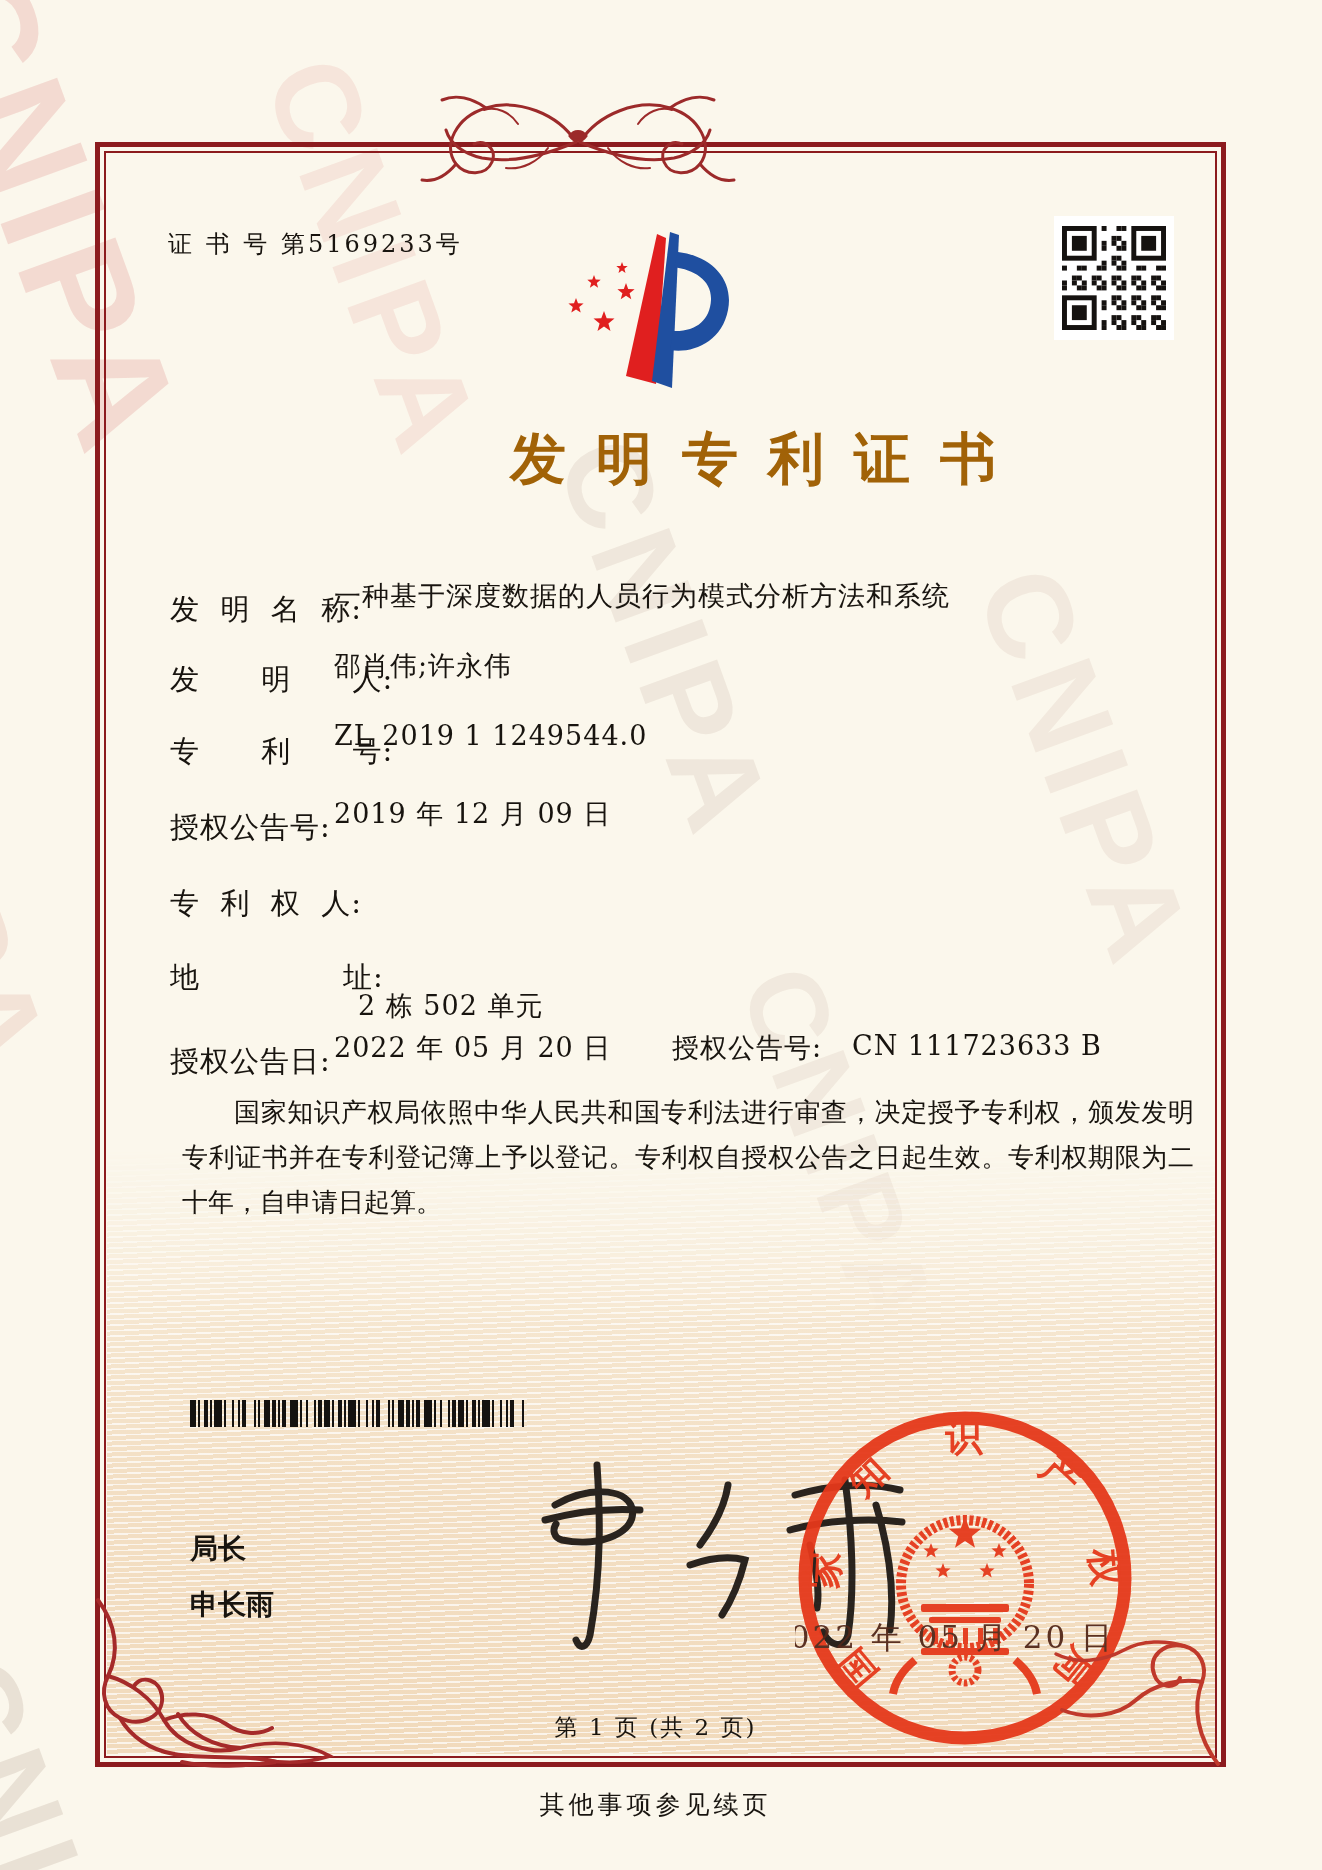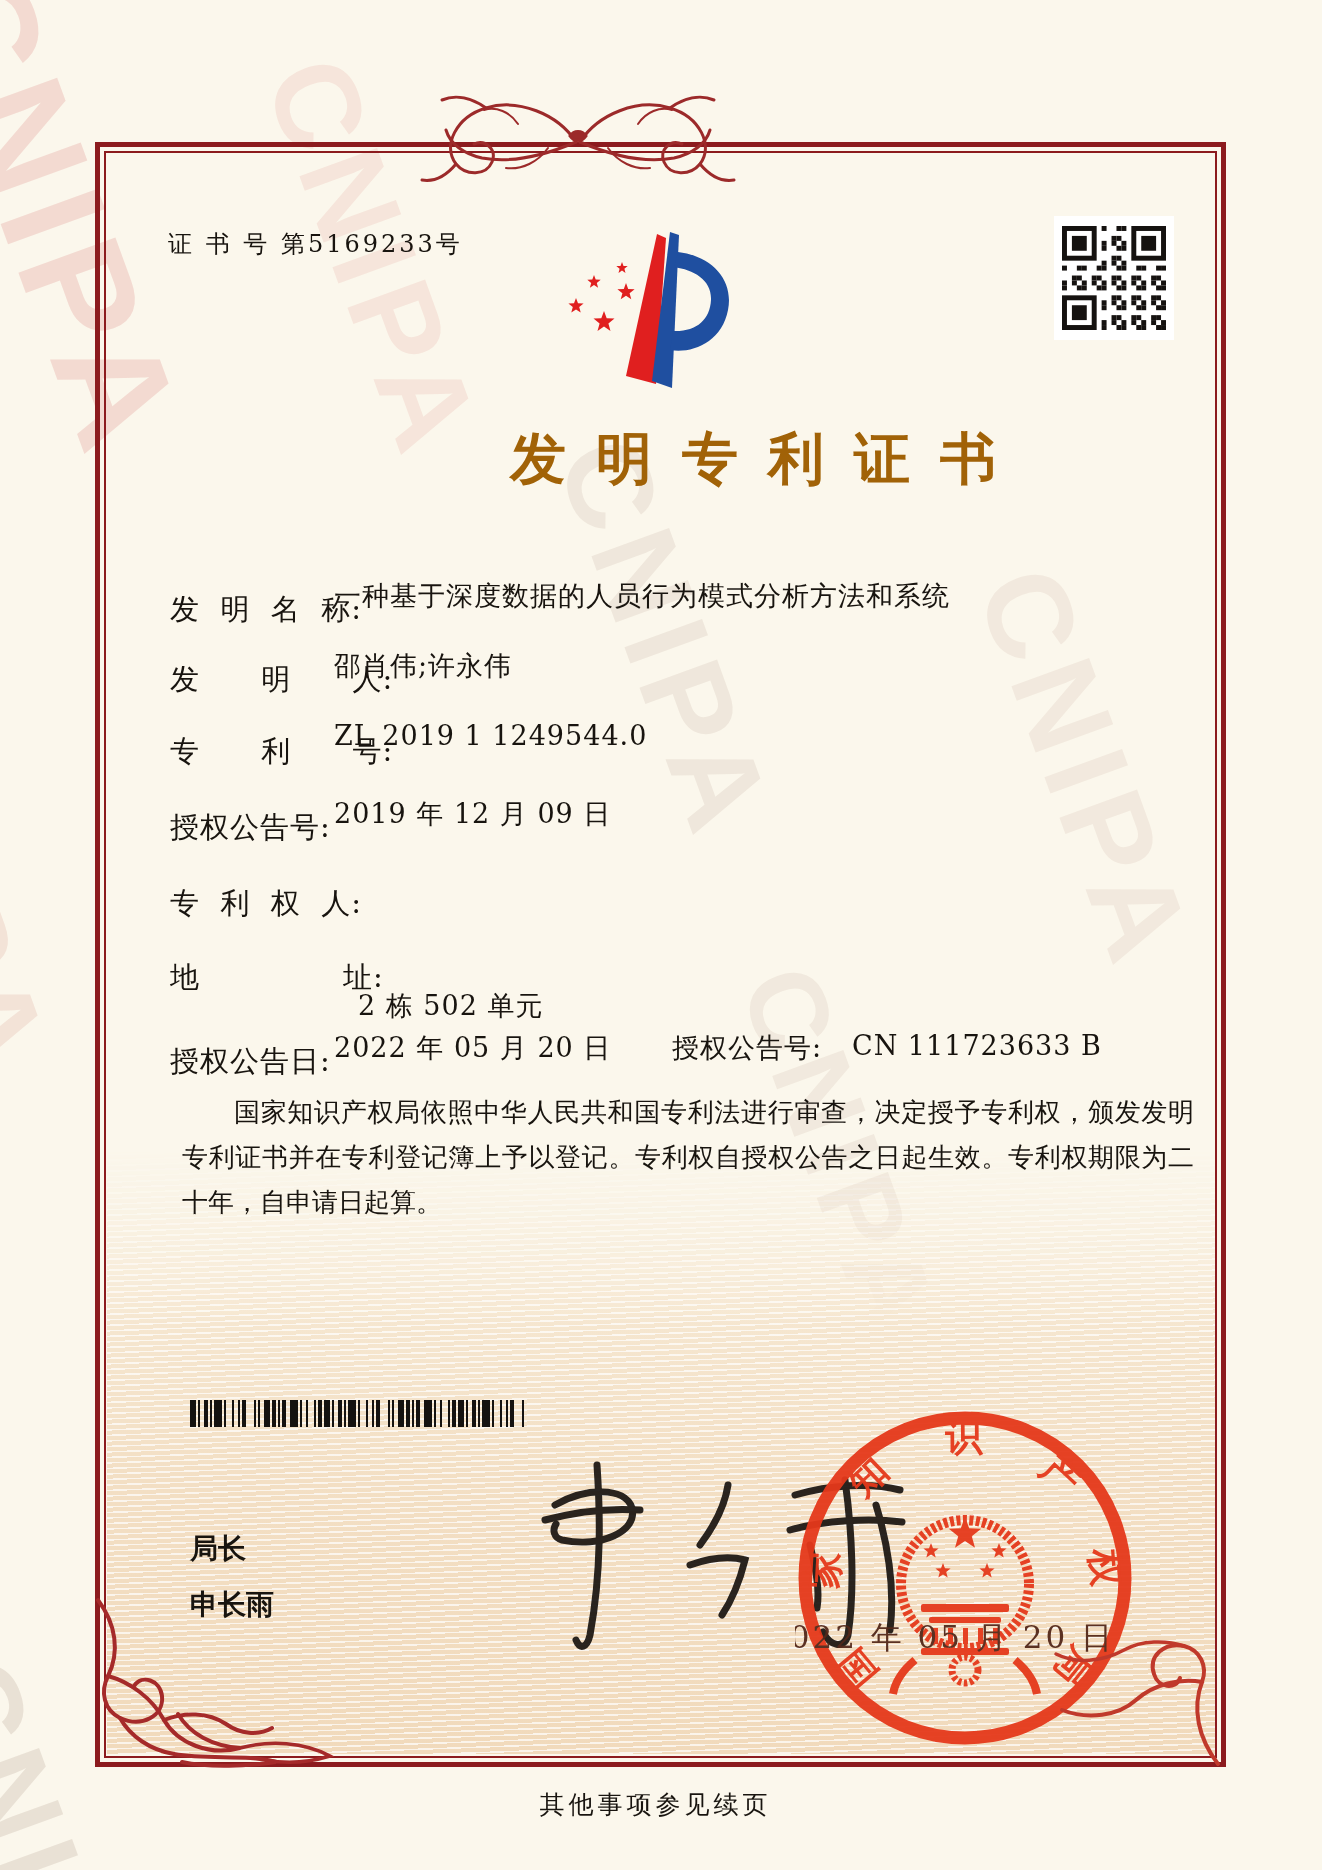--- a/index.html
+++ b/index.html
@@ -367,15 +367,16 @@
     </g>
   </svg>
   <svg class="abs" style="left:1028px;top:1638px;" width="200" height="130" viewBox="0 0 200 130">
     <g stroke="#c0392b" fill="none" stroke-width="4" stroke-linecap="round" transform="translate(200,0) scale(-1,1)">
       <path d="M10,126 C30,100 36,70 26,44 C20,28 28,12 44,8 C64,4 80,18 74,36 C70,50 52,52 48,40"></path>
       <path d="M26,44 C48,40 74,46 92,62 C110,78 140,82 166,72"></path>
       <path d="M44,8 C62,2 86,2 104,12 C126,24 152,26 172,16" stroke-width="3.5"></path>
     </g>
   </svg>
 
+  <div class="page-no">第 1 页 (共 2 页)</div>
   <div class="cont-note">其他事项参见续页</div>
 
 </div>
 
 </body></html>

